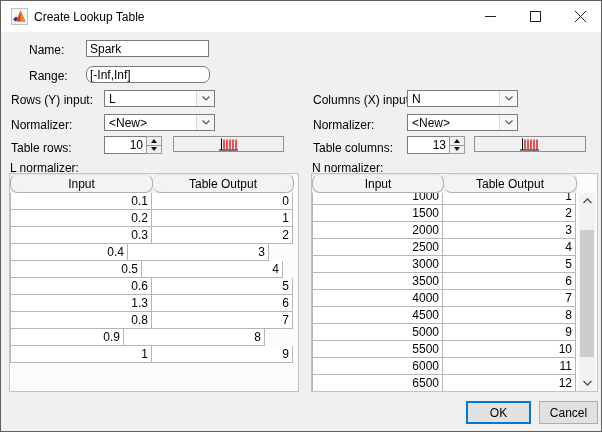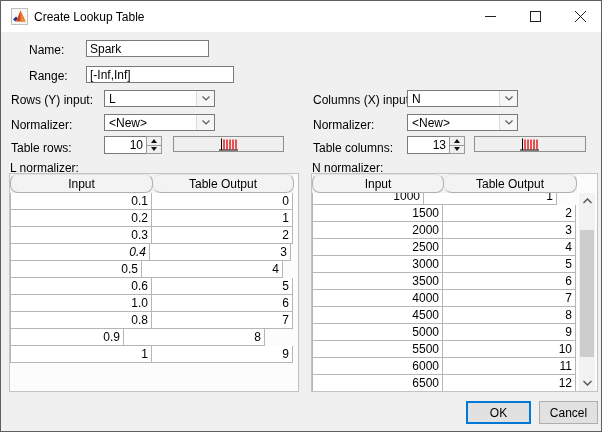--- a/index.html
+++ b/index.html
@@ -100,21 +100,21 @@
       <svg width="11" height="11" viewBox="0 0 11 11">
           <line x1="0" y1="0" x2="11" y2="11" stroke="#222" stroke-width="1"></line>
           <line x1="11" y1="0" x2="0" y2="11" stroke="#222" stroke-width="1"></line>
         </svg>
     </div>
   </div>
 
   <span class="lbl" style="left:28px;top:42px">Name:</span>
   <input class="tinput" style="left: 85px; top: 39px; width: 123px;" value="Spark">
   <span class="lbl" style="left:28px;top:68px">Range:</span>
-  <input class="tinput" style="left: 85px; top: 65px; width: 148px;" value="[-Inf,Inf]">
+  <input class="tinput" style="left: 85px; top: 65px; width: 124px; border-radius: 7px;" value="[-Inf,Inf]">
 
   <span class="lbl" style="left:10px;top:92px">Rows (Y) input:</span>
   <div class="combo" style="left:103px;top:89px;width:111px">
     <span class="combo-val">L</span>
     <span class="combo-btn">
       <svg width="8" height="5" viewBox="0 0 8 5">
           <polyline points="0.5,0.5 4,4 7.5,0.5" fill="none" stroke="#5a5a5a" stroke-width="1.2"></polyline>
         </svg>
     </span>
   </div>
@@ -211,33 +211,33 @@
           </div>
           <div class="grid-row">
             <div class="grid-cell" style="width: 142px; border-left: 1px solid rgb(182, 182, 182);">0.2</div>
             <div class="grid-cell" style="width: 141px;">1</div>
           </div>
           <div class="grid-row">
             <div class="grid-cell" style="width: 142px; border-left: 1px solid rgb(182, 182, 182);">0.3</div>
             <div class="grid-cell" style="width: 141px;">2</div>
           </div>
           <div class="grid-row">
-            <div class="grid-cell" style="width: 140px; border-left: 1px solid rgb(182, 182, 182); font-style: italic;">0.4</div>
+            <div class="grid-cell" style="width: 118px; border-left: 1px solid rgb(182, 182, 182);">0.4</div>
             <div class="grid-cell" style="width: 141px;">3</div>
           </div>
           <div class="grid-row">
             <div class="grid-cell" style="width: 132px; border-left: 1px solid rgb(182, 182, 182);">0.5</div>
             <div class="grid-cell" style="width: 141px;">4</div>
           </div>
           <div class="grid-row">
             <div class="grid-cell" style="width: 142px; border-left: 1px solid rgb(182, 182, 182);">0.6</div>
             <div class="grid-cell" style="width: 141px;">5</div>
           </div>
           <div class="grid-row">
-            <div class="grid-cell" style="width: 142px; border-left: 1px solid rgb(182, 182, 182);">1.0</div>
+            <div class="grid-cell" style="width: 142px; border-left: 1px solid rgb(182, 182, 182);">1.3</div>
             <div class="grid-cell" style="width: 141px;">6</div>
           </div>
           <div class="grid-row">
             <div class="grid-cell" style="width: 142px; border-left: 1px solid rgb(182, 182, 182);">0.8</div>
             <div class="grid-cell" style="width: 141px;">7</div>
           </div>
           <div class="grid-row">
             <div class="grid-cell" style="width: 114px; border-left: 1px solid rgb(182, 182, 182);">0.9</div>
             <div class="grid-cell" style="width: 141px;">8</div>
           </div>
@@ -251,21 +251,21 @@
 
   <span class="lbl" style="left:311px;top:160px">N normalizer:</span>
   <div class="viewport" style="left:310px;top:172px;width:287px;height:219px">
     <div class="grid" style="width:265px">
       <div class="ghead">
         <div class="ghcell" style="width:132px;border-left:1px solid #b0b0b0">Input</div>
         <div class="ghcell" style="width:133px">Table Output</div>
       </div>
       <div class="gbody" style="height:198px">
           <div class="grid-row" style="margin-top: -5px;">
-            <div class="grid-cell" style="width: 112px; border-left: 1px solid rgb(182, 182, 182);">1000</div>
+            <div class="grid-cell" style="width: 131px; border-left: 1px solid rgb(182, 182, 182);">1000</div>
             <div class="grid-cell" style="width: 133px;">1</div>
           </div>
           <div class="grid-row">
             <div class="grid-cell" style="width: 131px; border-left: 1px solid rgb(182, 182, 182);">1500</div>
             <div class="grid-cell" style="width: 133px;">2</div>
           </div>
           <div class="grid-row">
             <div class="grid-cell" style="width: 131px; border-left: 1px solid rgb(182, 182, 182);">2000</div>
             <div class="grid-cell" style="width: 133px;">3</div>
           </div>

